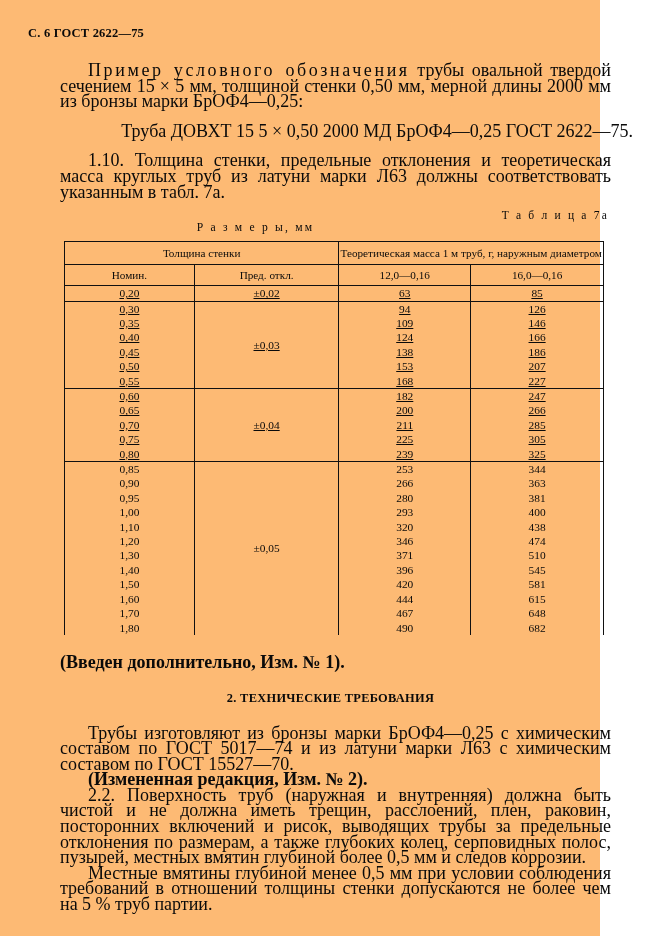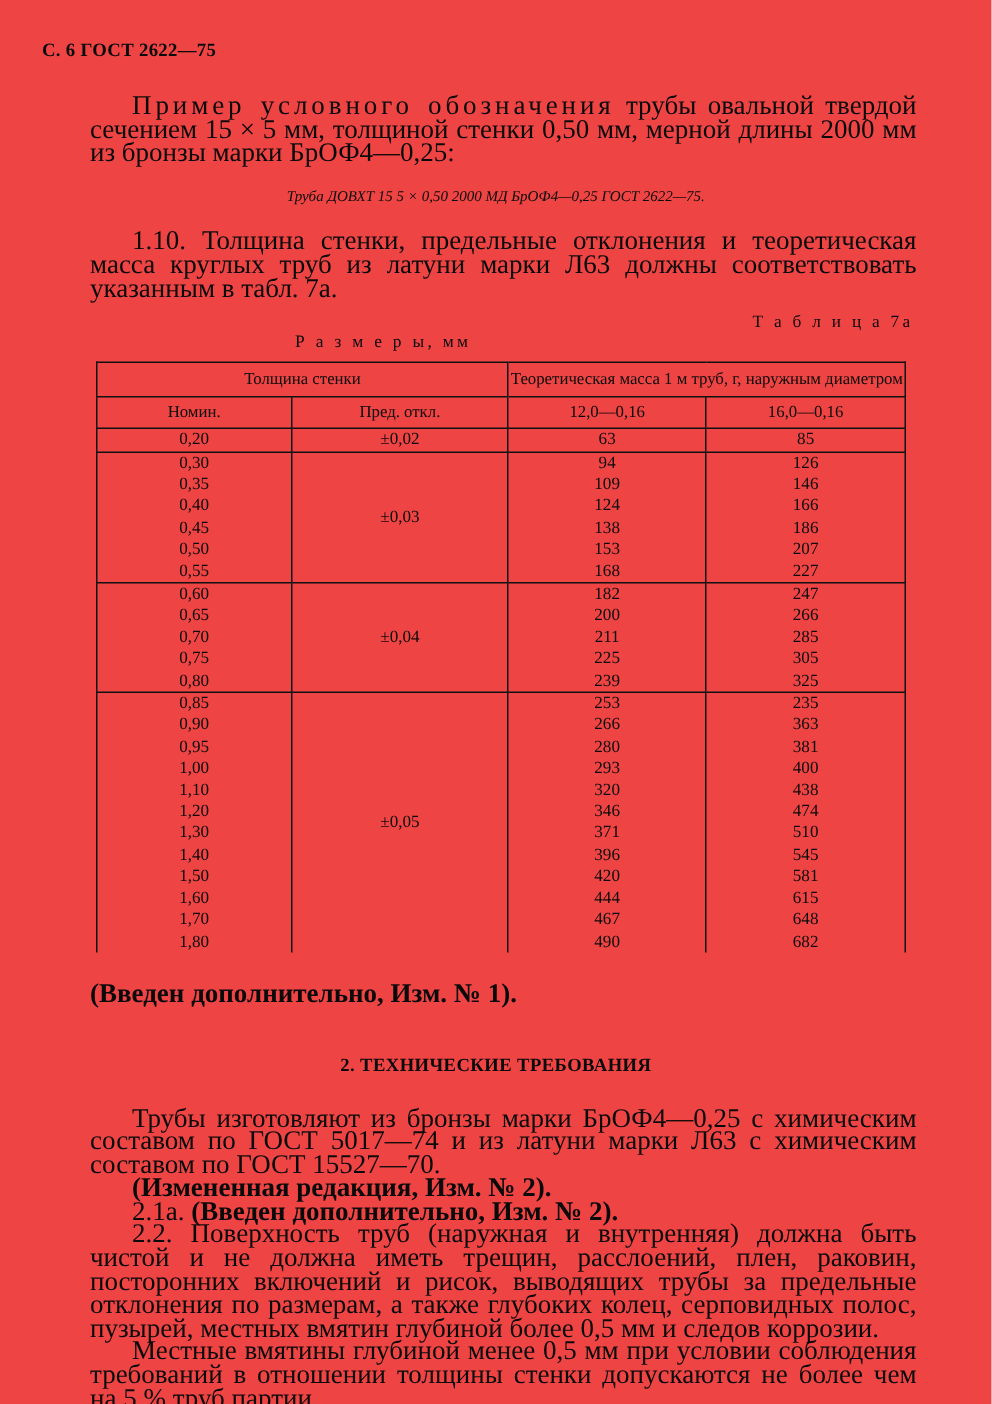--- a/index.html
+++ b/index.html
@@ -11,23 +11,23 @@
     width: 661px;
     height: 936px;
     position: relative;
     font-family: "Liberation Serif", "DejaVu Serif", serif;
     color: #0a0a0a;
     overflow: hidden;
   }
   .page {
     position: absolute;
     left: 0; top: 0;
-    width: 661px;
+    width: 600px;
     height: 936px;
-    background: #ef4444;
+    background: #fdba74;
   }
   .content {
     position: absolute;
     left: 28px;
     top: 26px;
     width: 605px;
   }
 
   
   .page-header {
@@ -45,23 +45,22 @@
     margin: 0 0 0 0;
     padding: 0 22px 0 32px;
   }
   .para.indent {
     text-indent: 28px;
   }
   .spaced {
     letter-spacing: 2.6px;
   }
   .centered-italic {
-    text-align: center;
-    font-style: italic;
-    font-size: 10px;
+    text-align: right;
+    font-size: 18px;
     padding: 0;
   }
   .bold { font-weight: bold; }
   .gap-s { height: 9px; }
   .gap-m { height: 14px; }
   .gap-l { height: 20px; }
 
   .table-label {
     font-size: 11.5px;
     letter-spacing: 2.2px;
@@ -98,21 +97,21 @@
     height: 22px;
     font-size: 11.2px;
   }
   .hdr-sub td {
     border-bottom: 1.9px solid #111;
     height: 20px;
     font-size: 11.2px;
   }
   .vline { border-right: 1.1px solid #111; }
   .vline-l { border-left: 1.1px solid #111; }
-  .grp-sep td { border-bottom: 1.1px solid #111; }
+  .grp-sep td { border-bottom: 1.1px solid #111; text-decoration: underline; }
 
   .c-nom   { width: 130px; }
   .c-dev   { width: 145px; }
   .c-m12   { width: 132px; }
   .c-m16   { width: 133px; }
 
   .stack {
     display: block;
     line-height: 14.4px;
     font-size: 11.4px;
@@ -121,21 +120,20 @@
 
   
   .outer-l { border-left: 1.1px solid #111; }
   .outer-r { border-right: 1.1px solid #111; }
 
   .mid-heading {
     text-align: center;
     font-weight: bold;
     font-size: 12.4px;
     letter-spacing: 0.3px;
-    margin-top: 12px;
   }
 </style>
 </head>
 <body>
 
 <div class="page">
   <div class="content">
 
     <div class="page-header">С. 6 ГОСТ 2622—75</div>
 
@@ -258,21 +256,21 @@
                 <span class="stack">320</span>
                 <span class="stack">346</span>
                 <span class="stack">371</span>
                 <span class="stack">396</span>
                 <span class="stack">420</span>
                 <span class="stack">444</span>
                 <span class="stack">467</span>
                 <span class="stack">490</span>
               </td>
           <td class="c-m16 outer-r">
-                <span class="stack">235</span>
+                <span class="stack">344</span>
                 <span class="stack">363</span>
                 <span class="stack">381</span>
                 <span class="stack">400</span>
                 <span class="stack">438</span>
                 <span class="stack">474</span>
                 <span class="stack">510</span>
                 <span class="stack">545</span>
                 <span class="stack">581</span>
                 <span class="stack">615</span>
                 <span class="stack">648</span>
@@ -288,18 +286,17 @@
     <div class="para bold">(Введен дополнительно, Изм. № 1).</div>
 
     <div class="gap-l"></div>
 
     <div class="mid-heading">2. ТЕХНИЧЕСКИЕ ТРЕБОВАНИЯ</div>
 
     <div class="gap-l"></div>
 
     <div class="para indent">Трубы изготовляют из бронзы марки БрОФ4—0,25 с химическим составом по ГОСТ 5017—74 и из латуни марки Л63 с химическим составом по ГОСТ 15527—70.</div>
     <div class="para indent bold">(Измененная редакция, Изм. № 2).</div>
-    <div class="para indent"><span>2.1а.  </span><span class="bold">(Введен дополнительно, Изм. № 2).</span></div>
     <div class="para indent">2.2.  Поверхность труб (наружная и внутренняя) должна быть чистой и не должна иметь трещин, расслоений, плен, раковин, посторонних включений и рисок, выводящих трубы за предельные отклонения по размерам, а также глубоких колец, серповидных полос, пузырей, местных вмятин глубиной более 0,5 мм и следов коррозии.</div>
     <div class="para indent">Местные вмятины глубиной менее 0,5 мм при условии соблюдения требований в отношении толщины стенки допускаются не более чем на 5 % труб партии.</div>
 
   </div>
 </div>
 
 </body></html>

